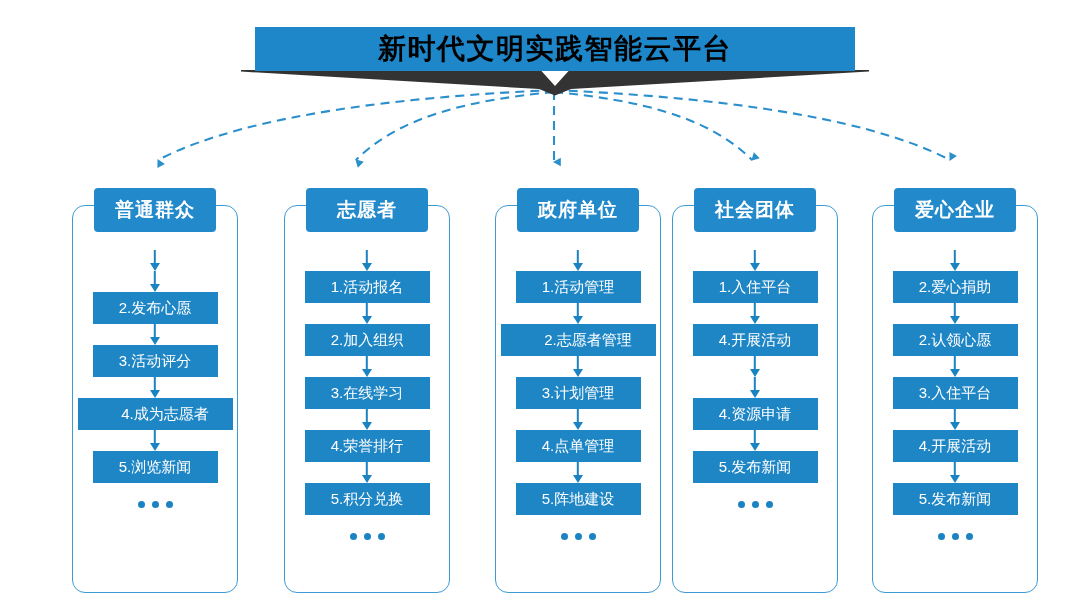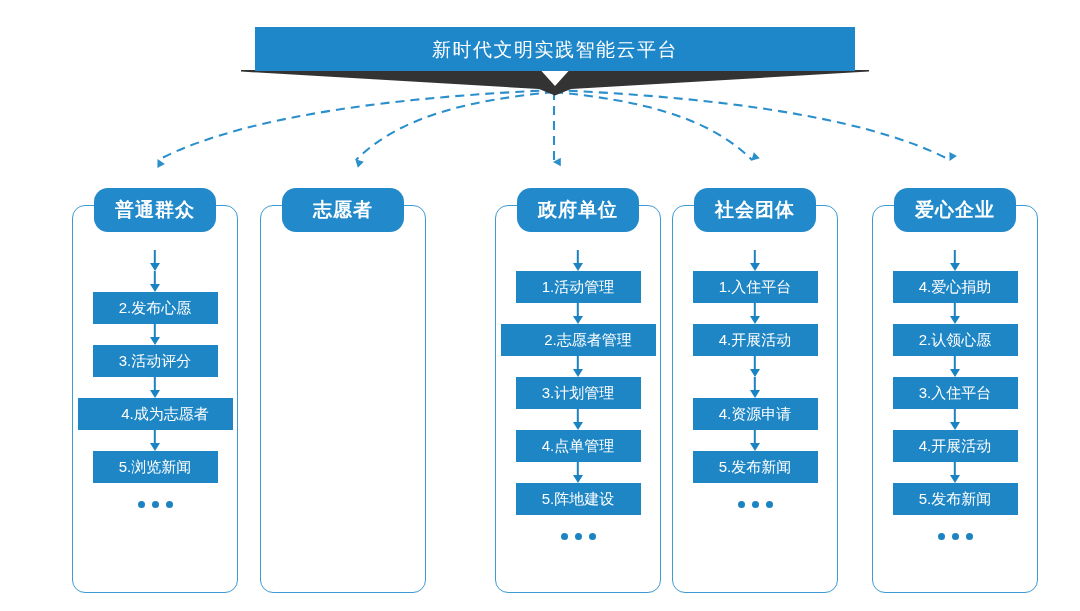--- a/index.html
+++ b/index.html
@@ -14,37 +14,37 @@
   #stage{position:absolute;left:0;top:0;width:1080px;height:611px;}
 
   
   .banner-wrap{position:absolute;left:255px;top:27px;width:600px;height:60px;}
   .banner-bar{
     position:absolute;left:0;top:0;width:600px;height:44px;
     background:#1e87c9;
     display:flex;align-items:center;justify-content:center;
   }
   .banner-title{
-    color:#ffffff;font-size:19px;font-weight:normal;letter-spacing:1.5px;
+    color:#000000;font-size:28px;font-weight:bold;letter-spacing:1.5px;
     line-height:1;white-space:nowrap;
   }
   .banner-shadow{position:absolute;left:-14px;top:43px;width:628px;height:26px;}
 
   
   .connectors{position:absolute;left:0;top:0;width:1080px;height:611px;pointer-events:none;}
 
   
   .col{
     position:absolute;top:205px;width:166px;height:388px;
     border:1.4px solid #3d9ad4;border-radius:13px;background:transparent;
     box-sizing:border-box;
   }
   .col-head{
     position:absolute;top:-18px;left:50%;transform:translateX(-50%);
-    width:122px;height:44px;border-radius:14px;background:#2289ca;
+    width:122px;height:44px;border-radius:4px;background:#2289ca;
     display:flex;align-items:center;justify-content:center;
     color:#fff;font-size:19px;font-weight:bold;letter-spacing:1px;
     white-space:nowrap;
   }
   .col-body{
     position:absolute;left:0;top:44px;width:100%;
     display:flex;flex-direction:column;align-items:center;
   }
   .arrow-down{
     width:12px;height:21px;position:relative;flex:0 0 auto;
@@ -117,22 +117,39 @@
           <div class="item wide">4.成为志愿者</div>
           <div class="arrow-down"></div>
           <div class="item">5.浏览新闻</div>
           <div class="ellipsis" title="...">
             <span></span>
             <span></span>
             <span></span>
           </div>
         </div>
       </div>
-      <div class="col" style="left: 260px;">
+      <div class="col" style="left: 284px;">
         <div class="col-head">志愿者</div>
+        <div class="col-body">
+          <div class="arrow-down"></div>
+          <div class="item">1.活动报名</div>
+          <div class="arrow-down"></div>
+          <div class="item">2.加入组织</div>
+          <div class="arrow-down"></div>
+          <div class="item">3.在线学习</div>
+          <div class="arrow-down"></div>
+          <div class="item">4.荣誉排行</div>
+          <div class="arrow-down"></div>
+          <div class="item">5.积分兑换</div>
+          <div class="ellipsis" title="...">
+            <span></span>
+            <span></span>
+            <span></span>
+          </div>
+        </div>
       </div>
       <div class="col" style="left: 472px; margin-left: 23px;">
         <div class="col-head">政府单位</div>
         <div class="col-body">
           <div class="arrow-down"></div>
           <div class="item">1.活动管理</div>
           <div class="arrow-down"></div>
           <div class="item wide">2.志愿者管理</div>
           <div class="arrow-down"></div>
           <div class="item">3.计划管理</div>
@@ -163,21 +180,21 @@
             <span></span>
             <span></span>
             <span></span>
           </div>
         </div>
       </div>
       <div class="col" style="left: 872px;">
         <div class="col-head">爱心企业</div>
         <div class="col-body">
           <div class="arrow-down"></div>
-          <div class="item">4.爱心捐助</div>
+          <div class="item">2.爱心捐助</div>
           <div class="arrow-down"></div>
           <div class="item">2.认领心愿</div>
           <div class="arrow-down"></div>
           <div class="item">3.入住平台</div>
           <div class="arrow-down"></div>
           <div class="item">4.开展活动</div>
           <div class="arrow-down"></div>
           <div class="item">5.发布新闻</div>
           <div class="ellipsis" title="...">
             <span></span>

